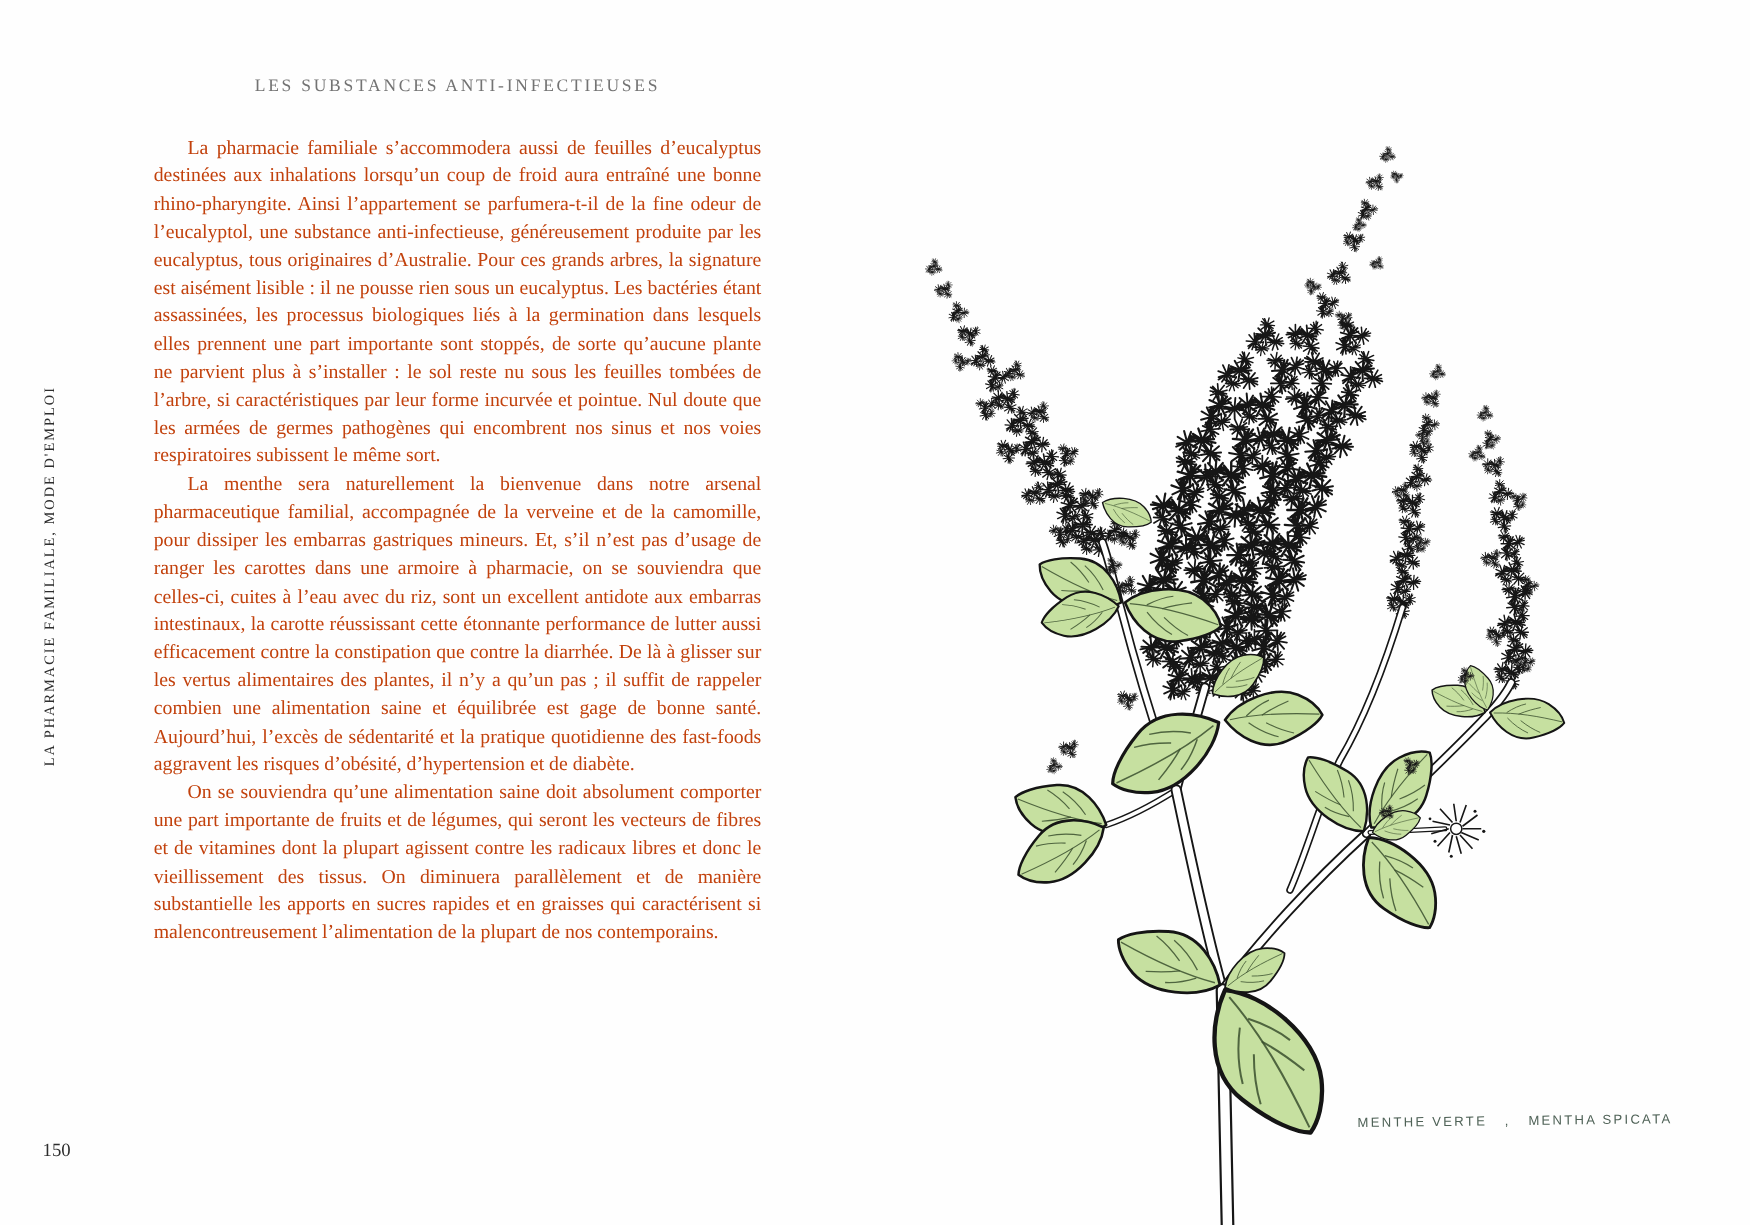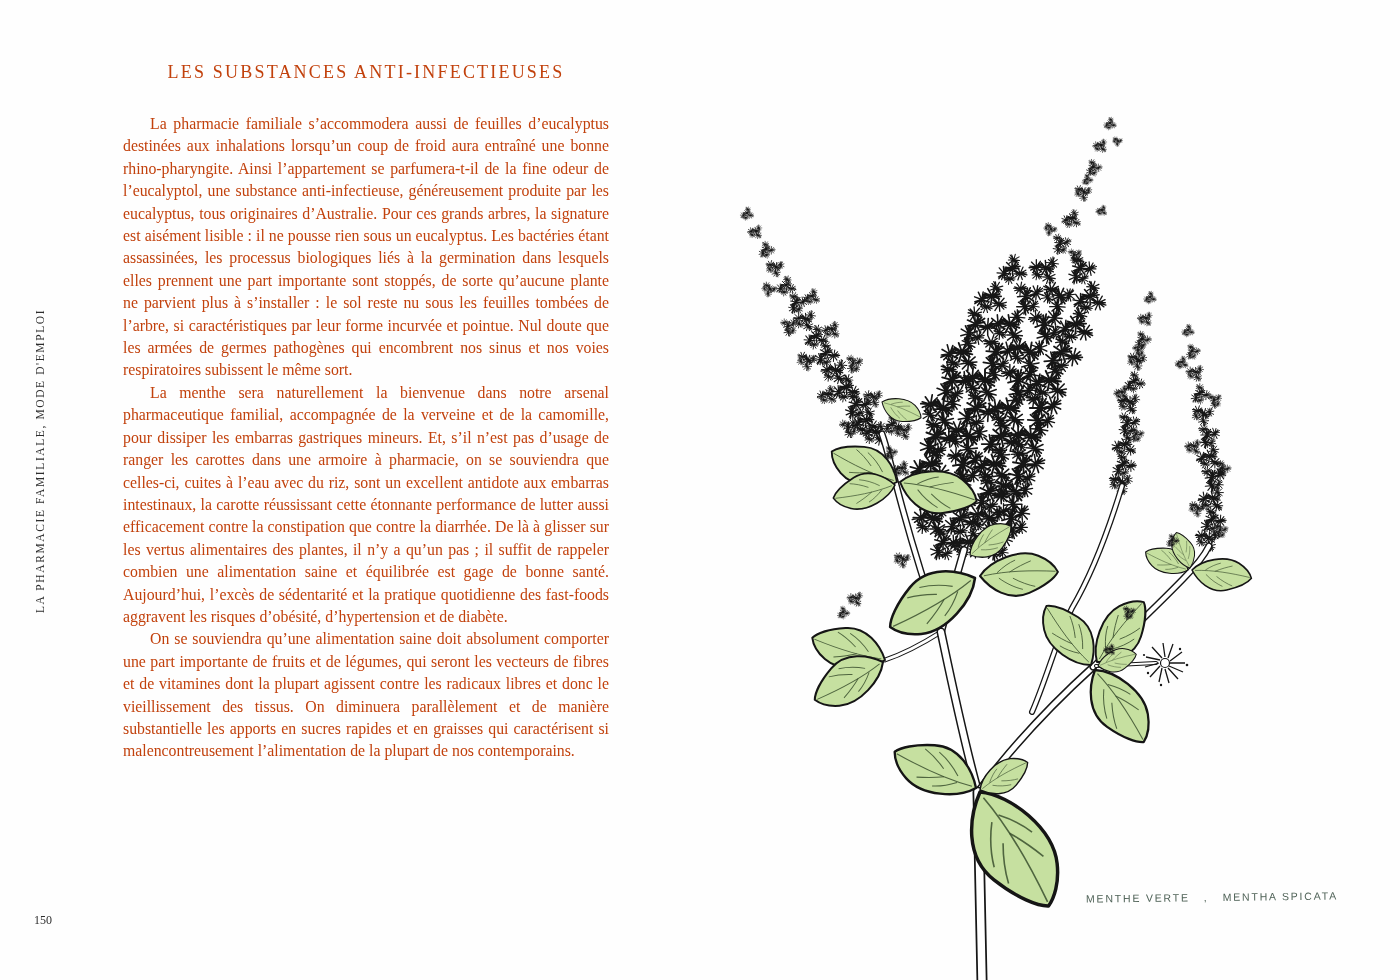--- a/index.html
+++ b/index.html
@@ -5,35 +5,35 @@
   html,body{margin:0;padding:0;}
   body{
     width:1400px;height:980px;position:relative;overflow:hidden;
     background:#fefefe;color:#1c1c1c;
     font-family:"Liberation Serif", serif;
   }
   .spread{position:absolute;inset:0;}
   
   .text-col{position:absolute;left:123px;top:62px;width:486px;}
   .running-header{
-    font-size:18px;font-weight:normal;letter-spacing:2.2px;
-    text-align:center;margin:0 0 30px 0;color:#c2410c;
+    font-size:14px;font-weight:normal;letter-spacing:2.2px;
+    text-align:center;margin:0 0 30px 0;color:#737373;
   }
   .text-col p{
     margin:0;font-size:15.8px;line-height:22.4px;text-align:justify;
     text-indent:27px;color:#c2410c;
     hyphens:auto;-webkit-hyphens:auto;
   }
   .side-title{
     position:absolute;left:34px;top:613px;
     transform:rotate(-90deg);transform-origin:top left;
     white-space:nowrap;font-size:11.5px;letter-spacing:1.6px;color:#2d2d2d;
   }
   .page-number{
-    position:absolute;left:34px;top:913px;font-size:12px;color:#2d2d2d;
+    position:absolute;left:34px;top:913px;font-size:15px;color:#2d2d2d;
   }
   
   .illustration{position:absolute;left:660px;top:100px;width:700px;height:880px;}
   .caption{
     position:absolute;left:1086px;top:891px;width:260px;
     font-family:"Liberation Sans", sans-serif;
     font-size:10.5px;letter-spacing:1.8px;color:#4f6257;
     white-space:pre;transform:rotate(-0.7deg);
   }
   .st-b{fill:none;stroke:#161616;stroke-linecap:round;}

